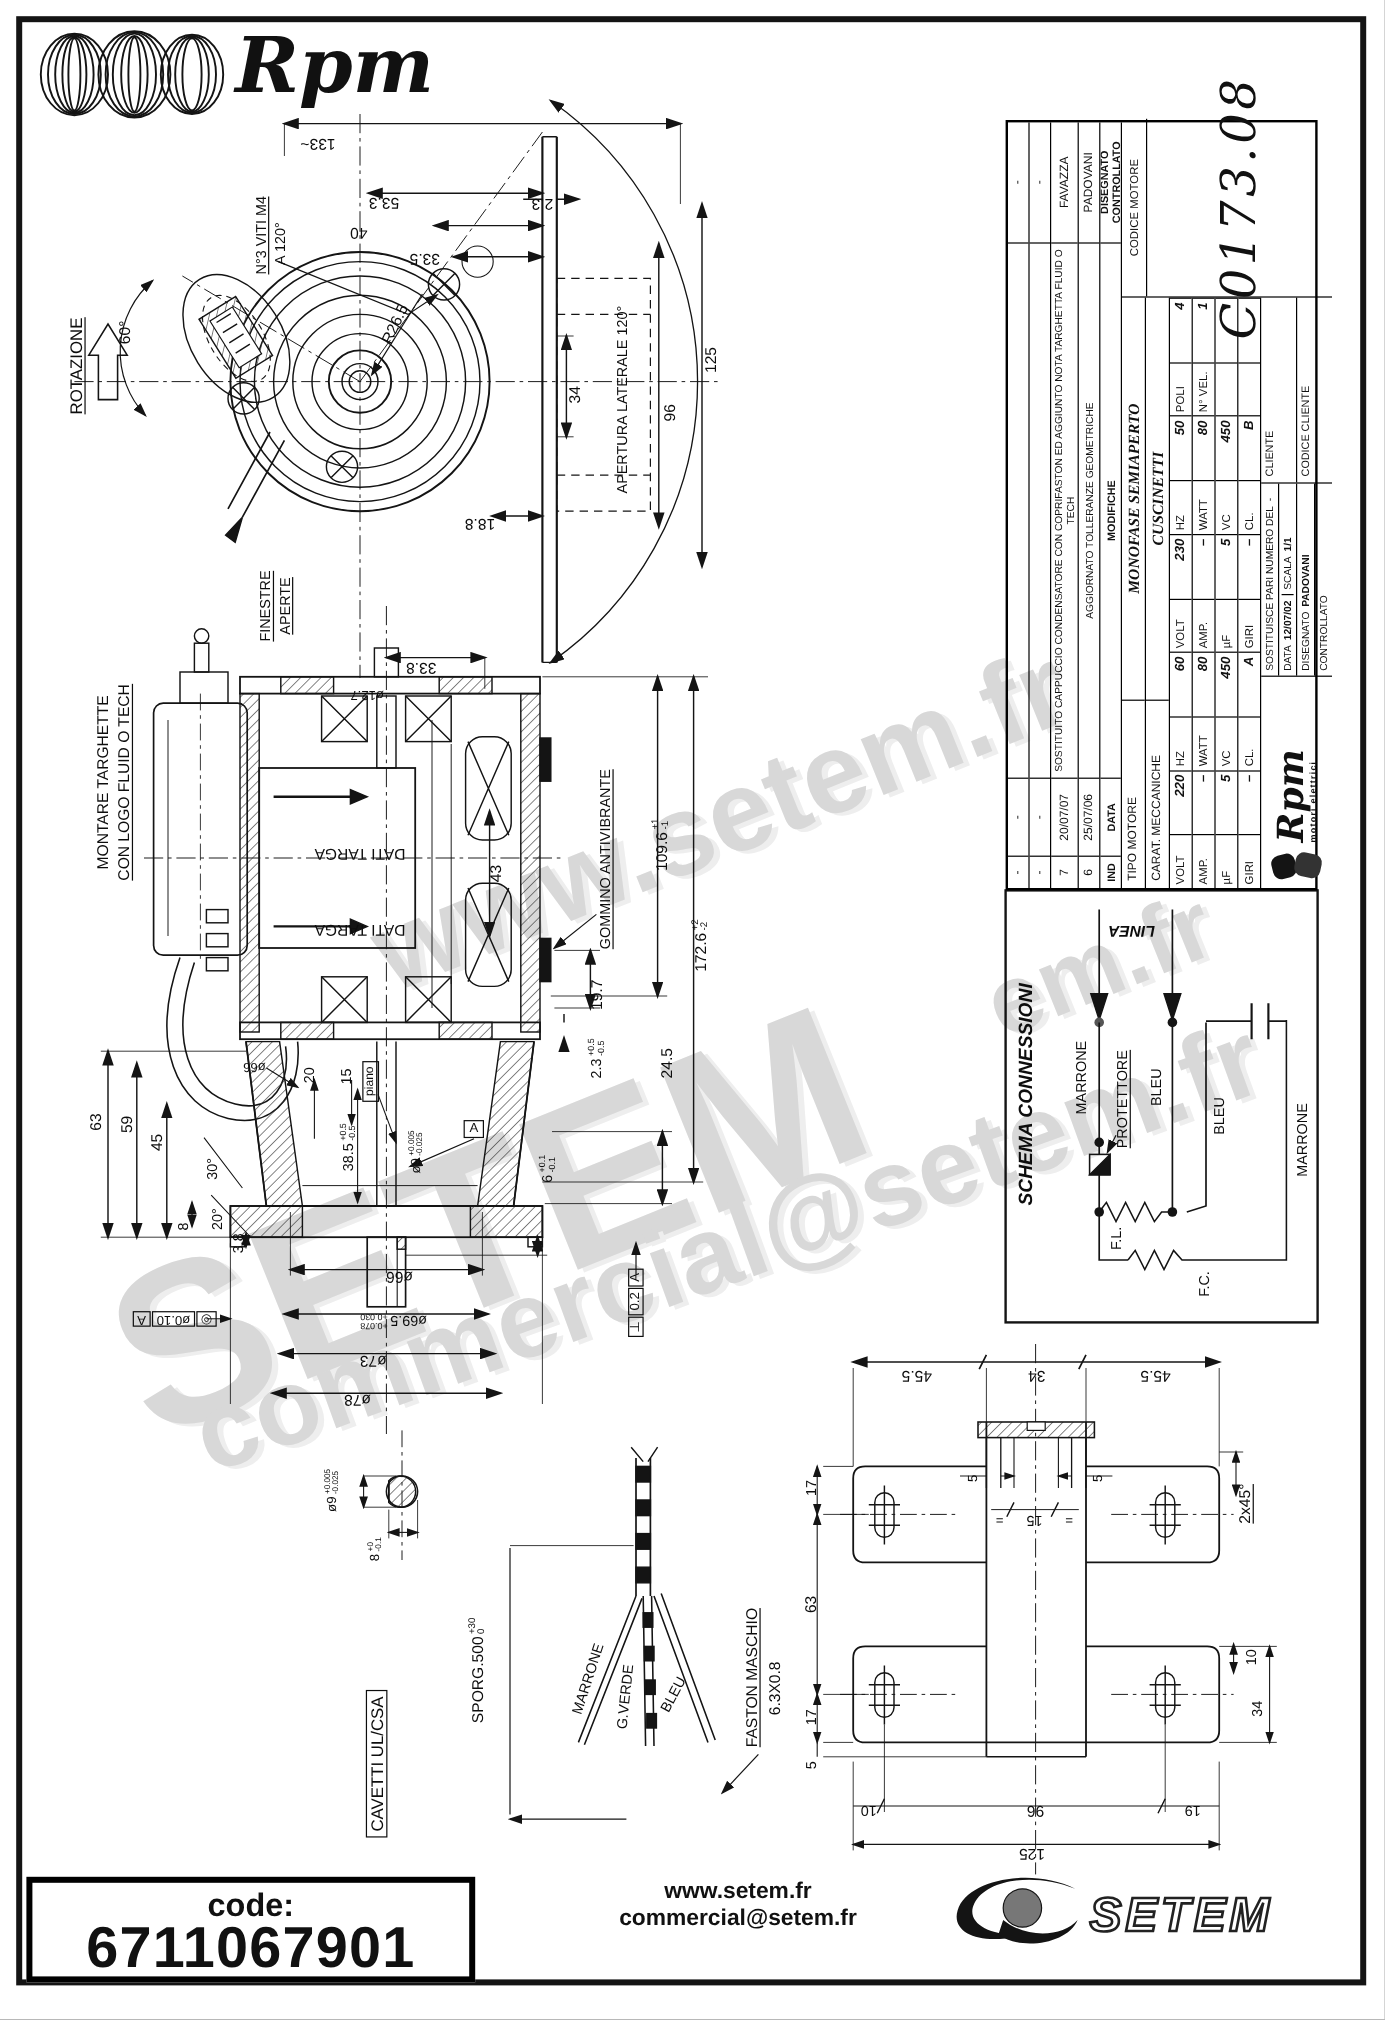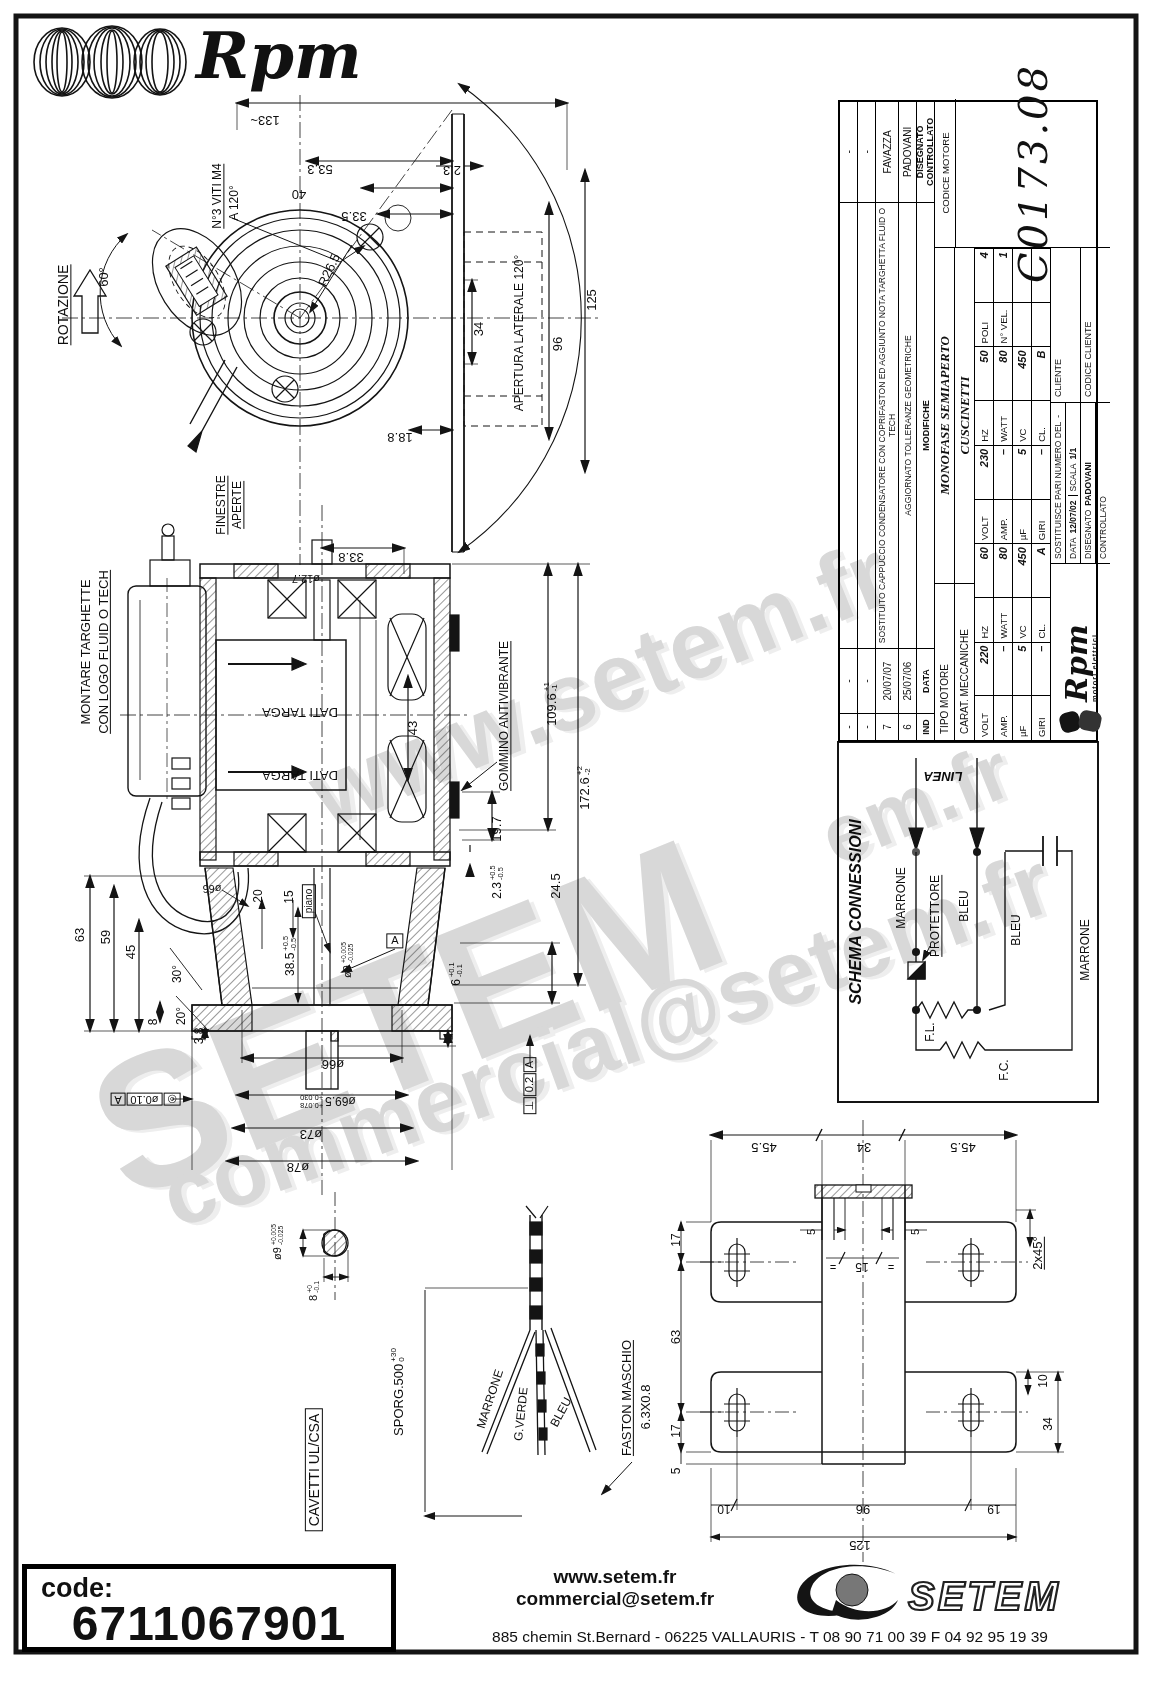--- a/index.html
+++ b/index.html
@@ -57,21 +57,21 @@
   .st-row:last-child{border-bottom:none;}
   #tb-cliente{flex:1;display:flex;flex-direction:column;}
   .cl-cell{flex:1;border-bottom:1px solid #000;padding:2px 5px;font-size:9px;}
   .cl-cell:last-child{border-bottom:none;}
   #cm-label{height:20px;border-bottom:1px solid #000;display:flex;align-items:center;justify-content:center;font-size:9.5px;}
   #cm-value{flex:1;display:flex;align-items:center;justify-content:center;
     font-style:italic;font-size:40px;font-family:"DejaVu Serif","Liberation Serif",serif;letter-spacing:3px;}
   
   #code-box{position:absolute;left:22px;top:1564px;width:374px;height:88px;background:#fff;
     border:5px solid #000;z-index:5;box-sizing:border-box;padding:4px 14px;}
-  #code-label{font-weight:bold;font-size:27px;}
+  #code-label{font-weight:bold;font-size:27px;text-align:center;}
   #code-value{font-weight:bold;font-size:48px;text-align:center;margin-top:-8px;letter-spacing:1px;}
   #foot-mid{position:absolute;left:470px;top:1566px;width:290px;text-align:center;z-index:5;}
   #foot-web{font-weight:bold;font-size:19px;}
   #foot-mail{font-weight:bold;font-size:19px;}
   #foot-addr{position:absolute;left:420px;top:1628px;width:700px;font-size:15.5px;z-index:5;text-align:center;}
   #setem-logo{position:absolute;left:790px;top:1562px;width:330px;height:60px;z-index:5;}
   #setem-text{position:absolute;left:118px;top:12px;font-style:italic;font-weight:bold;font-size:40px;
     letter-spacing:3px;color:#fff;-webkit-text-stroke:2.2px #222;text-shadow:0 0 1px #222;}
 </style>
 </head>
@@ -866,18 +866,17 @@
   </div>
 
   <div id="code-box">
     <div id="code-label">code:</div>
     <div id="code-value">6711067901</div>
   </div>
   <div id="foot-mid">
     <div id="foot-web">www.setem.fr</div>
     <div id="foot-mail">commercial@setem.fr</div>
   </div>
-  <div id="foot-addr">885 chemin St.Bernard  -  06225 VALLAURIS  -  T 08 90 71 00 39   F 04 92 95 19 39</div>
   <div id="setem-logo">
     <div id="setem-text">SETEM</div>
   </div>
 
 </div>
 
 </body></html>

